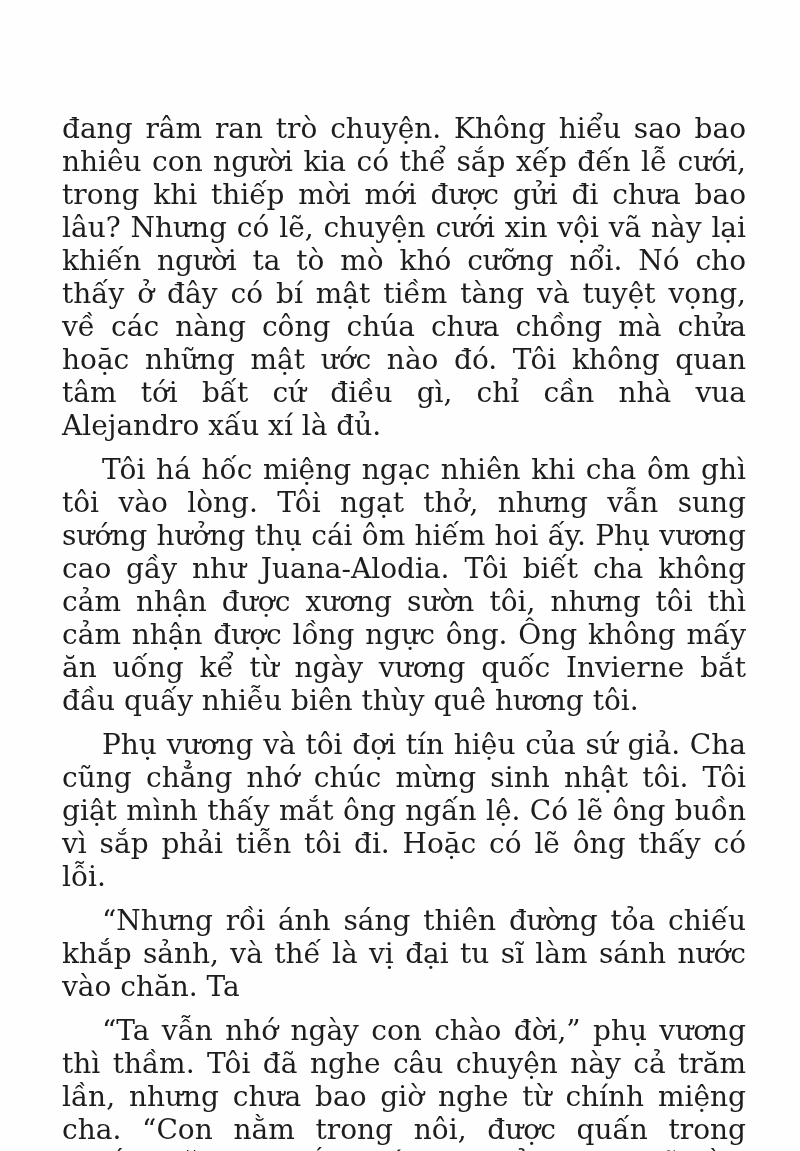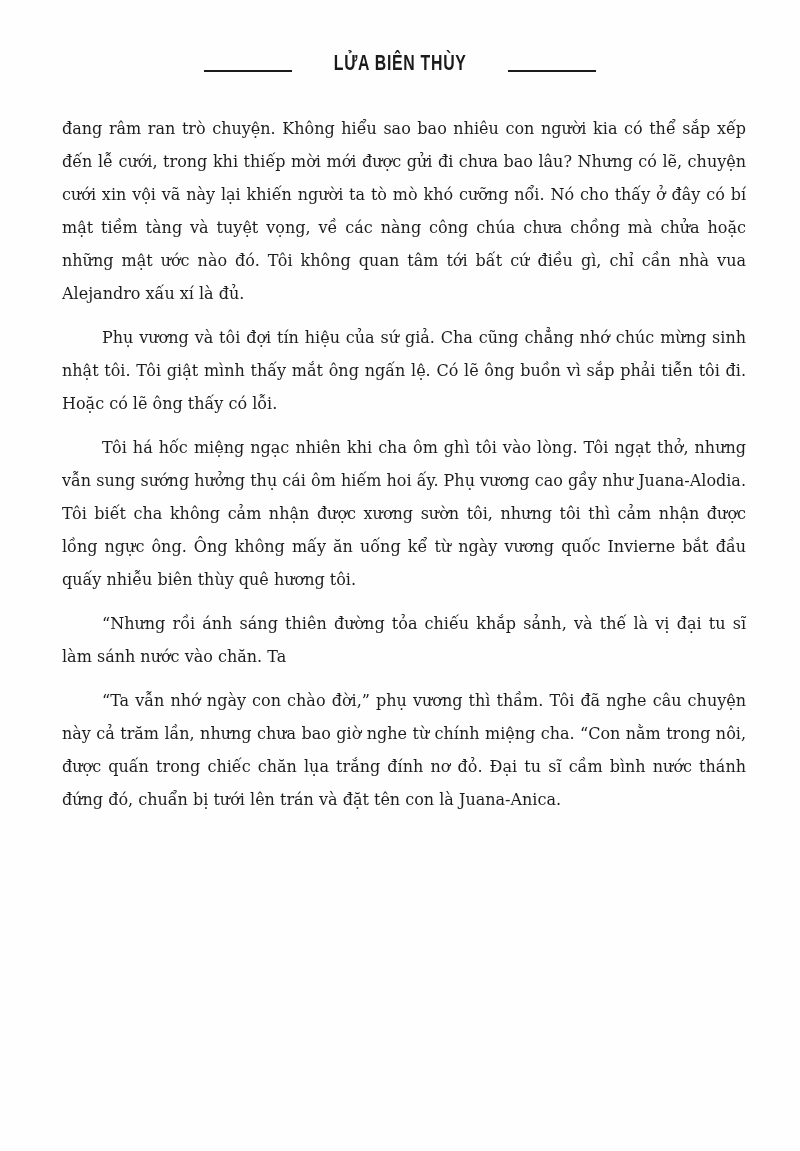--- a/index.html
+++ b/index.html
@@ -48,21 +48,21 @@
   }
   
   .body-text {
     position: absolute;
     top: 112px;
     left: 62px;
     width: 684px;
   }
   .para {
     margin: 0 0 11px 0;
-    font-size: 16px;
+    font-size: 28px;
     line-height: 33px;
     text-align: justify;
     text-indent: 40px;
     color: #1d1d1d;
   }
   .para.no-indent { text-indent: 0; }
   
   .footer {
     position: absolute;
     top: 1066px;
@@ -107,28 +107,23 @@
   .leaf-icon {
     margin-left: -4px;
     margin-top: -12px;
   }
 </style>
 </head>
 <body>
 
 <div class="page">
 
-  <div class="header">
-    <span class="rule"></span>
-    <span class="header-title">LỬA BIÊN THÙY</span>
-    <span class="rule"></span>
-  </div>
 
   <div class="body-text">
     <p class="para no-indent">đang râm ran trò chuyện. Không hiểu sao bao nhiêu con người kia có thể sắp xếp đến lễ cưới, trong khi thiếp mời mới được gửi đi chưa bao lâu? Nhưng có lẽ, chuyện cưới xin vội vã này lại khiến người ta tò mò khó cưỡng nổi. Nó cho thấy ở đây có bí mật tiềm tàng và tuyệt vọng, về các nàng công chúa chưa chồng mà chửa hoặc những mật ước nào đó. Tôi không quan tâm tới bất cứ điều gì, chỉ cần nhà vua Alejandro xấu xí là đủ.</p>
+    <p class="para">Tôi há hốc miệng ngạc nhiên khi cha ôm ghì tôi vào lòng. Tôi ngạt thở, nhưng vẫn sung sướng hưởng thụ cái ôm hiếm hoi ấy. Phụ vương cao gầy như Juana-Alodia. Tôi biết cha không cảm nhận được xương sườn tôi, nhưng tôi thì cảm nhận được lồng ngực ông. Ông không mấy ăn uống kể từ ngày vương quốc Invierne bắt đầu quấy nhiễu biên thùy quê hương tôi.</p>
     <p class="para">Phụ vương và tôi đợi tín hiệu của sứ giả. Cha cũng chẳng nhớ chúc mừng sinh nhật tôi. Tôi giật mình thấy mắt ông ngấn lệ. Có lẽ ông buồn vì sắp phải tiễn tôi đi. Hoặc có lẽ ông thấy có lỗi.</p>
-    <p class="para">Tôi há hốc miệng ngạc nhiên khi cha ôm ghì tôi vào lòng. Tôi ngạt thở, nhưng vẫn sung sướng hưởng thụ cái ôm hiếm hoi ấy. Phụ vương cao gầy như Juana-Alodia. Tôi biết cha không cảm nhận được xương sườn tôi, nhưng tôi thì cảm nhận được lồng ngực ông. Ông không mấy ăn uống kể từ ngày vương quốc Invierne bắt đầu quấy nhiễu biên thùy quê hương tôi.</p>
     <p class="para">“Nhưng rồi ánh sáng thiên đường tỏa chiếu khắp sảnh, và thế là vị đại tu sĩ làm sánh nước vào chăn. Ta</p>
     <p class="para">“Ta vẫn nhớ ngày con chào đời,” phụ vương thì thầm. Tôi đã nghe câu chuyện này cả trăm lần, nhưng chưa bao giờ nghe từ chính miệng cha. “Con nằm trong nôi, được quấn trong chiếc chăn lụa trắng đính nơ đỏ. Đại tu sĩ cầm bình nước thánh đứng đó, chuẩn bị tưới lên trán và đặt tên con là Juana-Anica.</p>
   </div>
 
 
 </div>
 
 </body></html>

